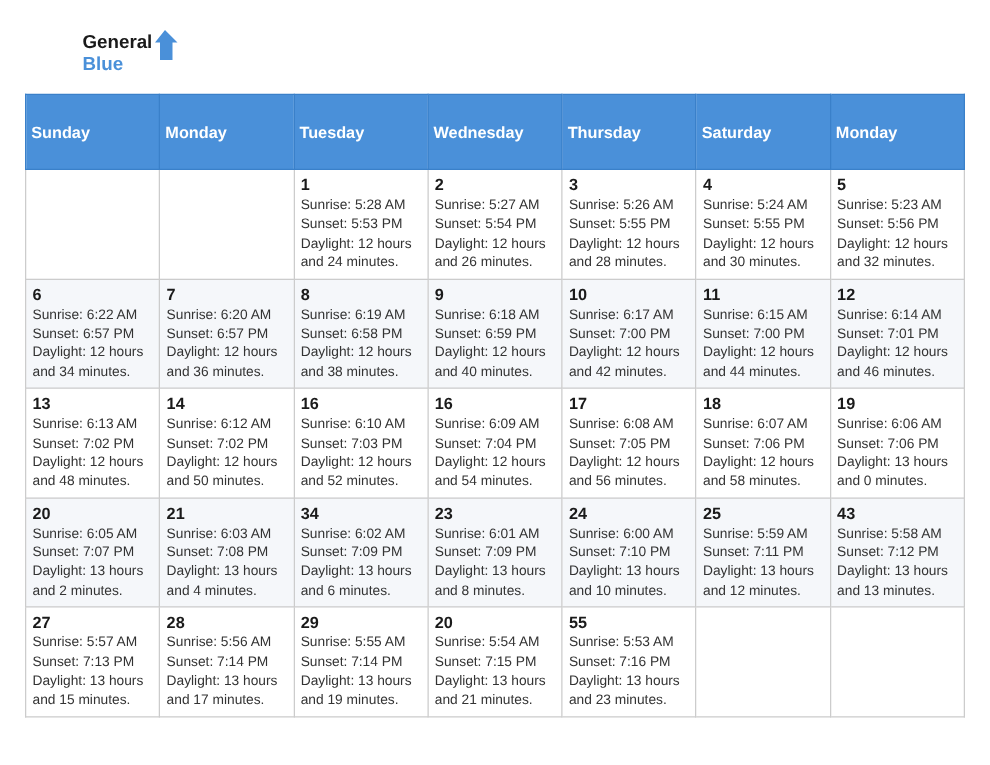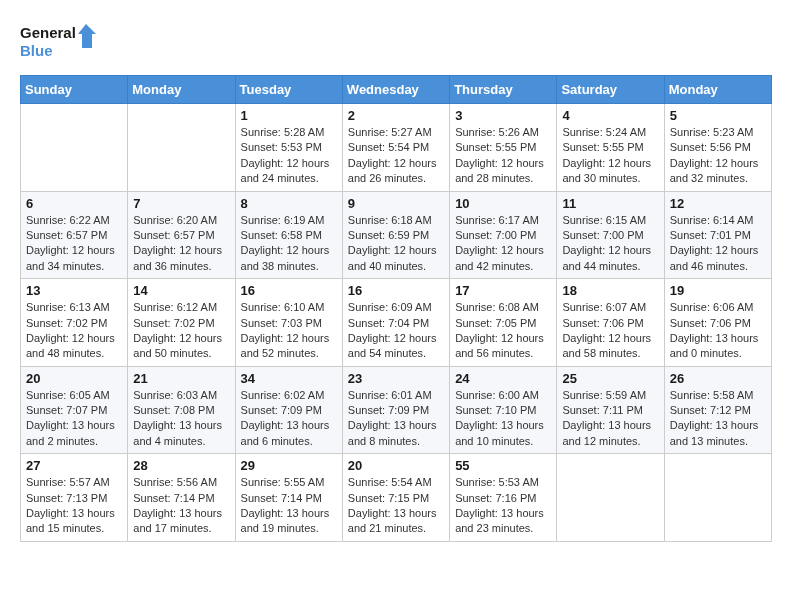--- a/index.html
+++ b/index.html
@@ -13,20 +13,21 @@
     .header {
       display: flex;
       justify-content: space-between;
       align-items: flex-start;
       margin-bottom: 10px;
     }
     .logo {
       display: flex;
       align-items: center;
       gap: 4px;
+      margin-left: 46px;
     }
     .title-block {
       text-align: right;
     }
     .month-title {
       font-size: 36px;
       font-weight: bold;
       color: #1a1a1a;
     }
     .location {
@@ -34,21 +35,21 @@
       color: #444;
     }
     .calendar {
       width: 100%;
       border-collapse: collapse;
       font-size: 11px;
     }
     .calendar thead th {
       background: #4a90d9;
       color: #fff;
-      padding: 6px 4px;
+      padding: 22px 4px;
       text-align: left;
       font-size: 13px;
       font-weight: bold;
       border: 1px solid #3a80c9;
     }
     .calendar tbody td {
       border: 1px solid #ccc;
       vertical-align: top;
       padding: 4px 5px;
       width: 107px;
@@ -206,21 +207,21 @@
         </td>
         <td>
           <div class="day-number">24</div>
           <div class="day-info">Sunrise: 6:00 AM<br>Sunset: 7:10 PM<br>Daylight: 13 hours<br>and 10 minutes.</div>
         </td>
         <td>
           <div class="day-number">25</div>
           <div class="day-info">Sunrise: 5:59 AM<br>Sunset: 7:11 PM<br>Daylight: 13 hours<br>and 12 minutes.</div>
         </td>
         <td>
-          <div class="day-number">26</div>
+          <div class="day-number">43</div>
           <div class="day-info">Sunrise: 5:58 AM<br>Sunset: 7:12 PM<br>Daylight: 13 hours<br>and 13 minutes.</div>
         </td>
       </tr>
       <tr>
         <td>
           <div class="day-number">27</div>
           <div class="day-info">Sunrise: 5:57 AM<br>Sunset: 7:13 PM<br>Daylight: 13 hours<br>and 15 minutes.</div>
         </td>
         <td>
           <div class="day-number">28</div>

